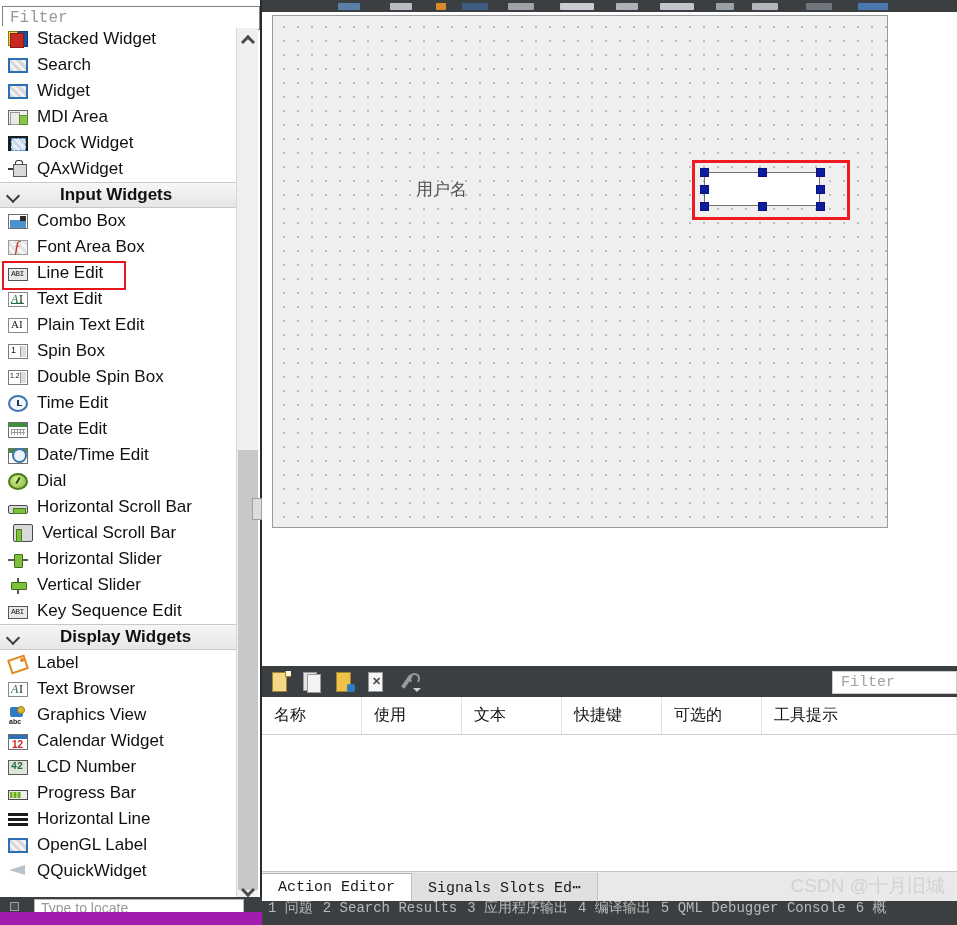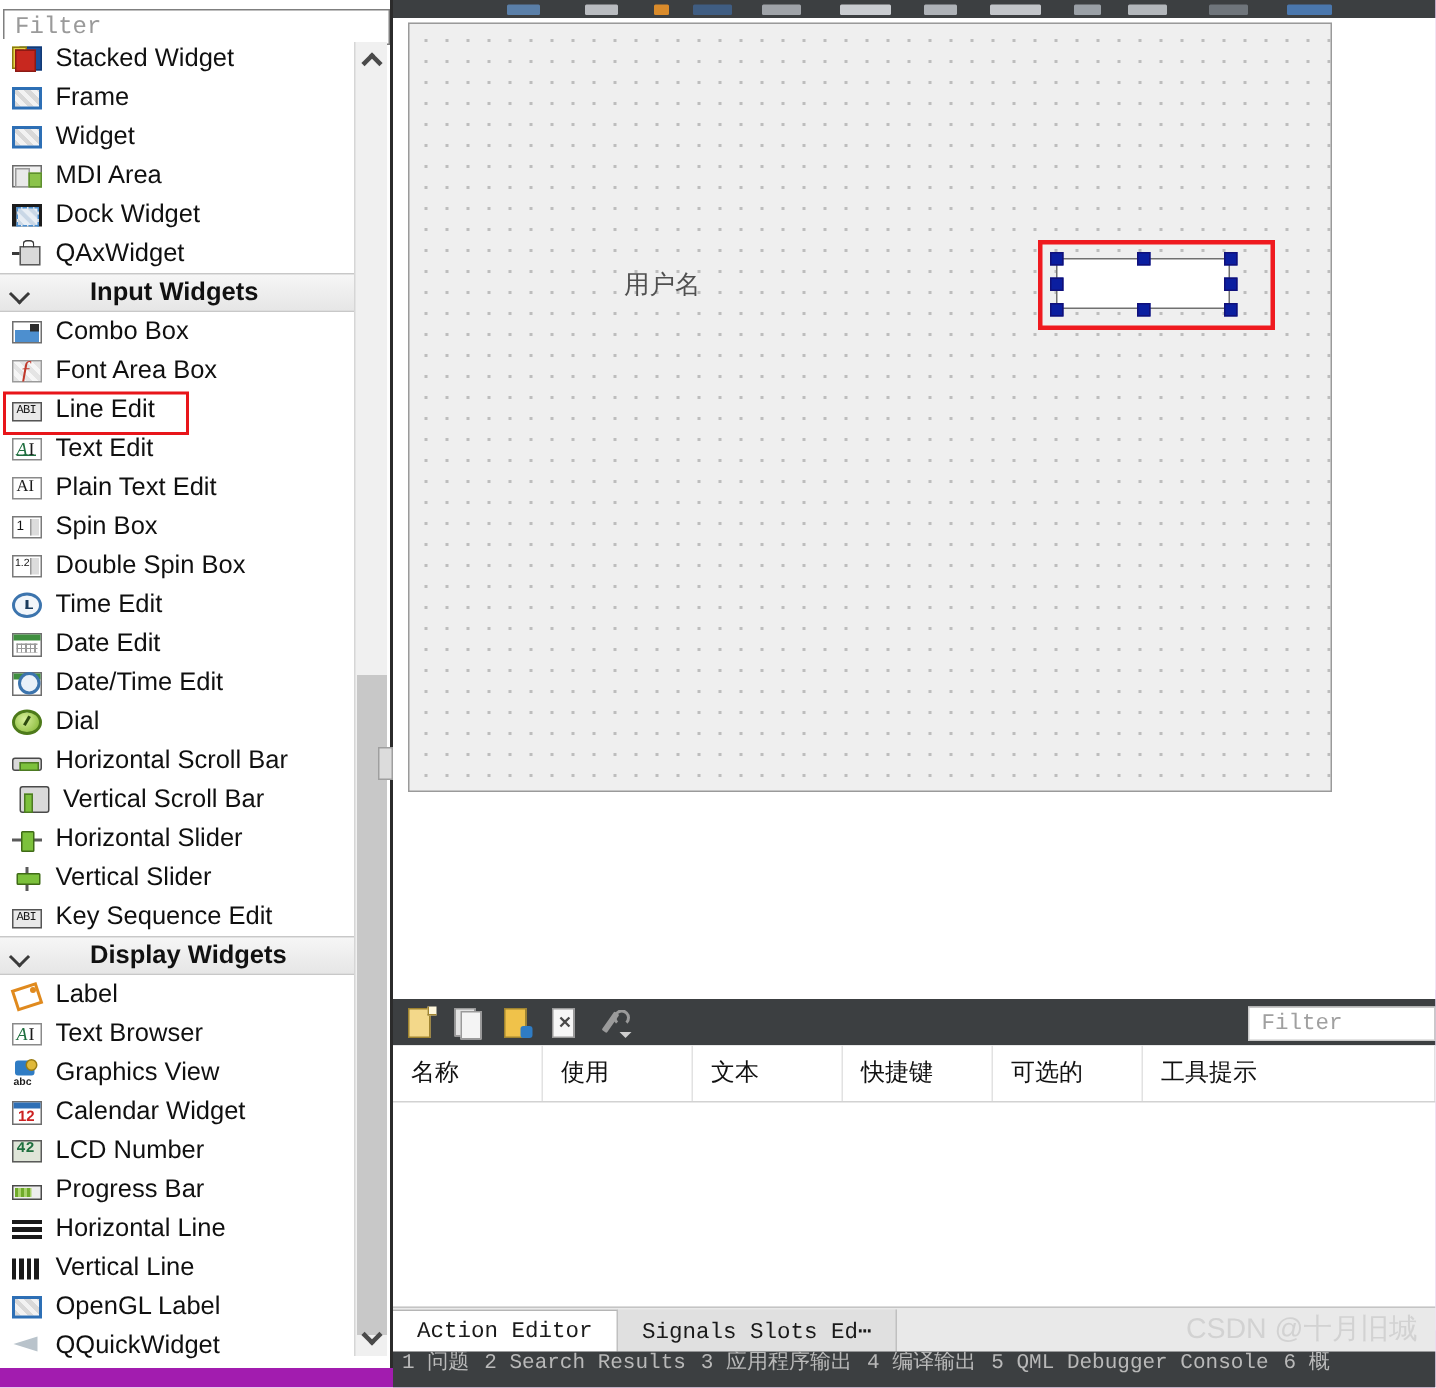--- a/index.html
+++ b/index.html
@@ -320,21 +320,21 @@
     <div class="list-area">
       <div id="widget-list-body">
           <div class="wrow">
             <span class="ic ic-stacked">
               <i></i>
             </span>
             <span class="lbl">Stacked Widget</span>
           </div>
           <div class="wrow">
             <span class="ic ic-frame"></span>
-            <span class="lbl">Frame</span>
+            <span class="lbl">Search</span>
           </div>
           <div class="wrow">
             <span class="ic ic-widget"></span>
             <span class="lbl">Widget</span>
           </div>
           <div class="wrow">
             <span class="ic ic-mdi"></span>
             <span class="lbl">MDI Area</span>
           </div>
           <div class="wrow">
@@ -443,24 +443,20 @@
             <span class="ic ic-lcd"></span>
             <span class="lbl">LCD Number</span>
           </div>
           <div class="wrow">
             <span class="ic ic-progress"></span>
             <span class="lbl">Progress Bar</span>
           </div>
           <div class="wrow">
             <span class="ic ic-hline"></span>
             <span class="lbl">Horizontal Line</span>
-          </div>
-          <div class="wrow">
-            <span class="ic ic-vline"></span>
-            <span class="lbl">Vertical Line</span>
           </div>
           <div class="wrow">
             <span class="ic ic-opengl"></span>
             <span class="lbl">OpenGL Label</span>
           </div>
           <div class="wrow">
             <span class="ic ic-qquick"></span>
             <span class="lbl">QQuickWidget</span>
           </div>
         </div>
@@ -473,20 +469,26 @@
           <div class="g"></div>
         </div>
       <div class="lv-thumb"></div>
       <div class="lv-arrow down">
           <div class="g"></div>
         </div>
     </div>
 
     <div class="splitter-nub"></div>
 
+    <div class="locate-bar">
+      <div class="locate-sq"></div>
+      <div class="locate-field">
+        <span>Type to locate</span>
+      </div>
+    </div>
   </div>
 
   <div class="canvas-area">
     <div class="form-sheet">
 
       <div class="form-label">用户名</div>
 
       <div class="lineedit-widget"></div>
 
       <div class="handle" style="left:427px;top:152px;"></div>

